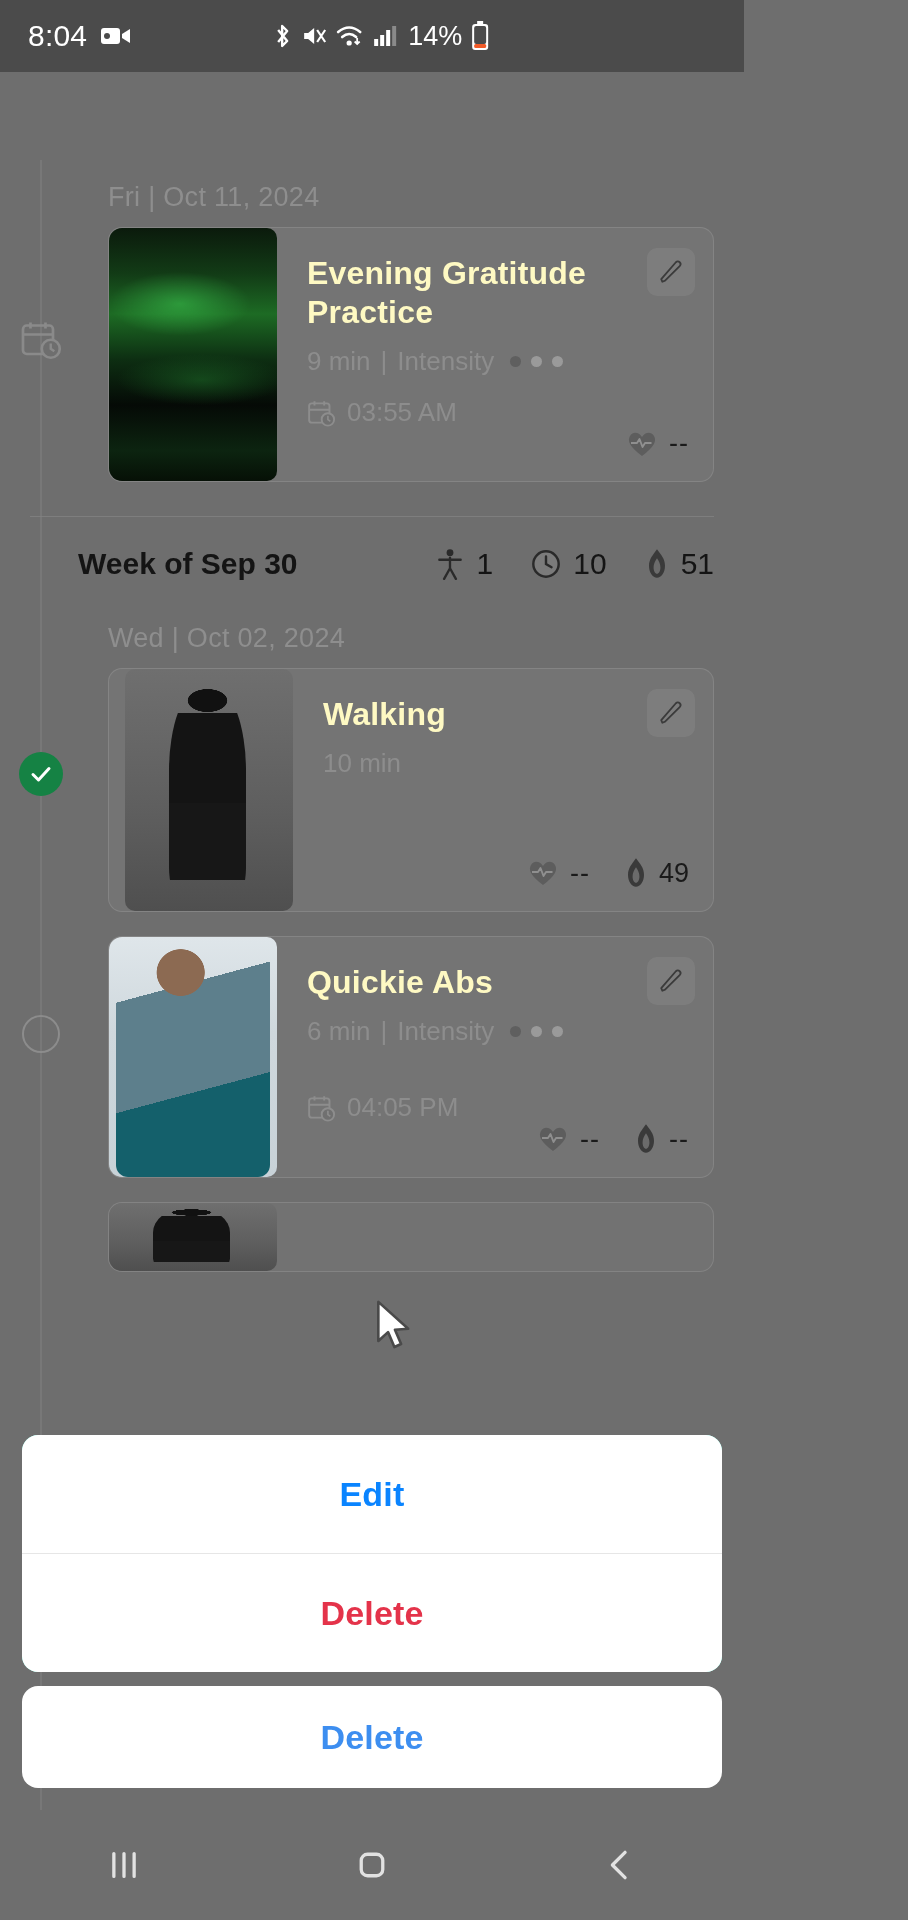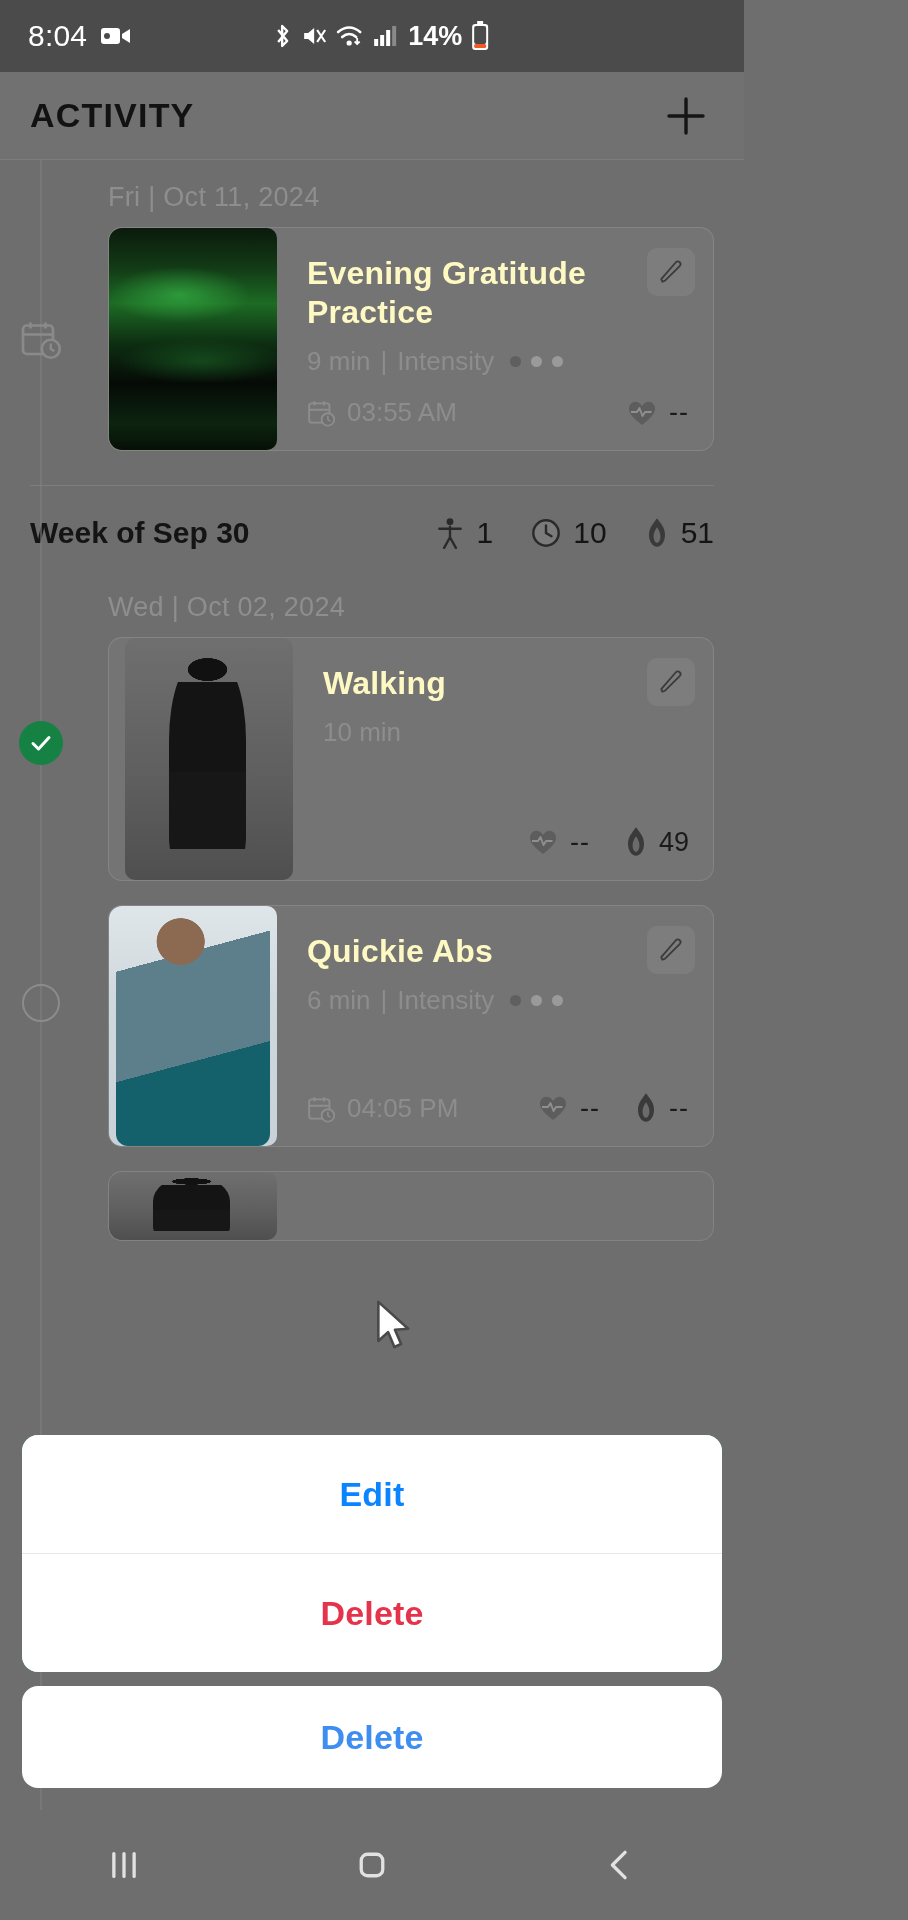--- a/index.html
+++ b/index.html
@@ -23,21 +23,21 @@
     display: flex; align-items: center;
     padding: 0 28px;
     color: #ffffff;
   }
   .sb-left { display: flex; align-items: center; gap: 14px; }
   .sb-time { font-size: 30px; font-weight: 400; letter-spacing: .2px; }
   .sb-right {
     position: absolute; left: 50%; transform: translateX(-46%);
     display: flex; align-items: center; gap: 9px;
   }
-  .sb-pct { font-size: 27px; font-weight: 700; margin-left: 2px; }
+  .sb-pct { font-size: 27px; font-weight: 400; margin-left: 2px; }
   .ico { display: inline-flex; align-items: center; justify-content: center; }
 
   
   .header {
     position: absolute; top: 72px; left: 0; right: 0; height: 88px;
     display: flex; align-items: center; justify-content: space-between;
     padding: 0 30px;
     background: #717171;
     border-bottom: 1px solid #7d7d7d;
   }
@@ -136,21 +136,21 @@
     margin-top: 14px;
     font-size: 26px; color: #8d8d8d; font-weight: 400;
     display: flex; align-items: center; gap: 10px;
   }
   .sep { color: #8d8d8d; }
   .dots { display: inline-flex; align-items: center; gap: 10px; margin-left: 6px; }
   .dot { width: 11px; height: 11px; border-radius: 50%; background: #9a9a9a; }
   .dot.on { background: #5f5f5f; }
   .card-foot {
     margin-top: auto; padding-top: 20px;
-    display: flex; align-items: flex-end; justify-content: space-between;
+    display: flex; align-items: flex-start; justify-content: space-between; flex-direction: column;
   }
   .foot-time {
     display: flex; align-items: center; gap: 10px;
     font-size: 26px; color: #8d8d8d;
   }
   .foot-stats { display: flex; align-items: center; gap: 34px; margin-left: auto; }
   .stat { display: flex; align-items: center; gap: 11px; font-size: 27px; color: #1a1a1a; }
   .stat-mut { color: #1a1a1a; letter-spacing: 1px; }
 
   .edit-pencil {
@@ -180,21 +180,21 @@
 
   
   .week-divider {
     margin: 34px 30px 0 30px;
     height: 1px; background: rgba(140,140,140,.55);
   }
   .week-row {
     display: flex; align-items: center; justify-content: space-between;
     padding: 30px 30px 0 30px;
   }
-  .week-title { font-size: 30px; font-weight: 700; color: #141414; }
+  .week-title { font-size: 30px; font-weight: 700; color: #141414; margin-left: 48px; }
   .week-stats { display: flex; align-items: center; gap: 38px; }
   .week-stat { display: flex; align-items: center; gap: 12px; font-size: 30px; color: #141414; }
 
   
   .sheet {
     position: absolute; left: 22px; right: 22px;
     bottom: 132px;
   }
   .sheet-group {
     background: #5eead4; border-radius: 16px; overflow: hidden;
@@ -272,28 +272,20 @@
         <svg width="18" height="30" viewBox="0 0 18 30">
             <rect x="6" y="0" width="6" height="3" fill="#fff"></rect>
             <rect x="1" y="3" width="16" height="26" rx="3" fill="#fff"></rect>
             <rect x="3" y="5" width="12" height="18" rx="2" fill="#4b4b4b"></rect>
             <rect x="3" y="23" width="12" height="4" rx="1.5" fill="#f05a28"></rect>
           </svg>
       </span>
     </div>
   </div>
 
-  <div class="header">
-    <div class="header-title">ACTIVITY</div>
-    <div class="plus-btn">
-      <svg width="46" height="46" viewBox="0 0 46 46">
-          <path d="M23 6 V40 M6 23 H40" stroke="#151515" stroke-width="3.4" stroke-linecap="round"></path>
-        </svg>
-    </div>
-  </div>
 
   <div class="content">
     <div class="timeline-rail"></div>
 
     <div class="daygroup">
       <div class="date-label">Fri | Oct 11, 2024</div>
 
       <div class="rail-cal" style="top: 158px;">
         <svg width="42" height="42" viewBox="0 0 28 28">
             <rect x="2" y="5" width="20" height="19" rx="2.5" stroke="#8a8a8a" stroke-width="1.8" fill="none"></rect>

